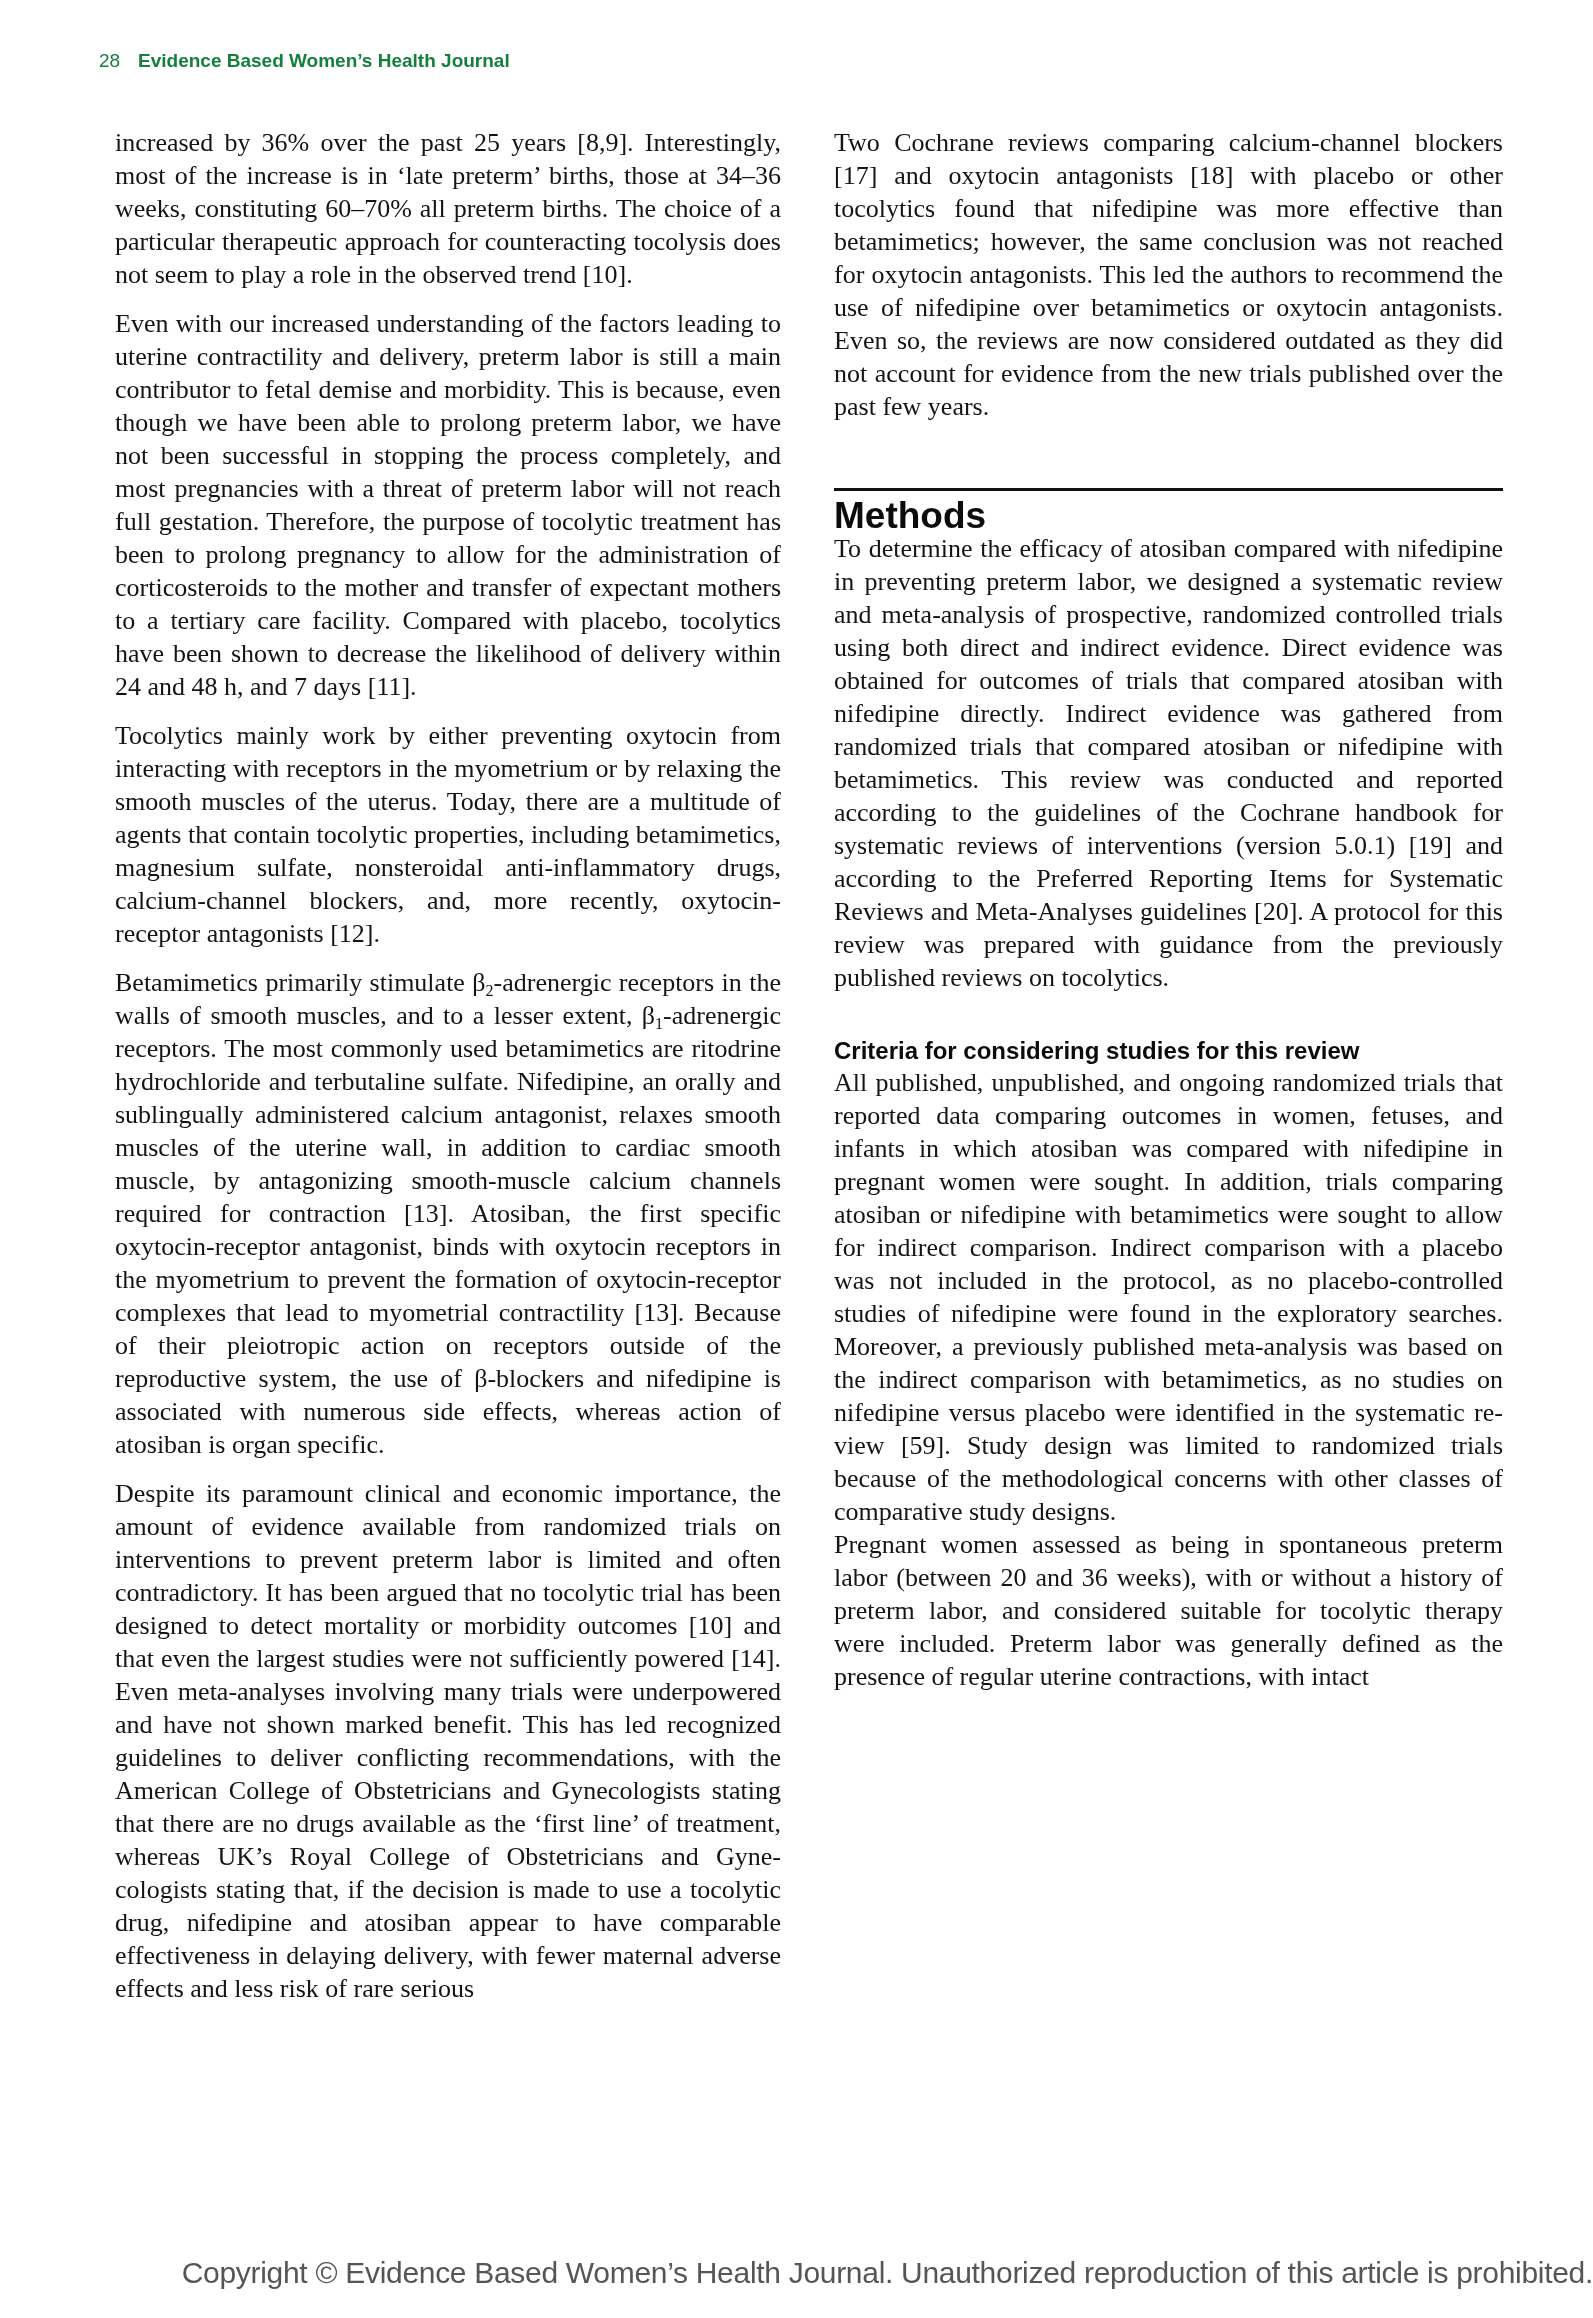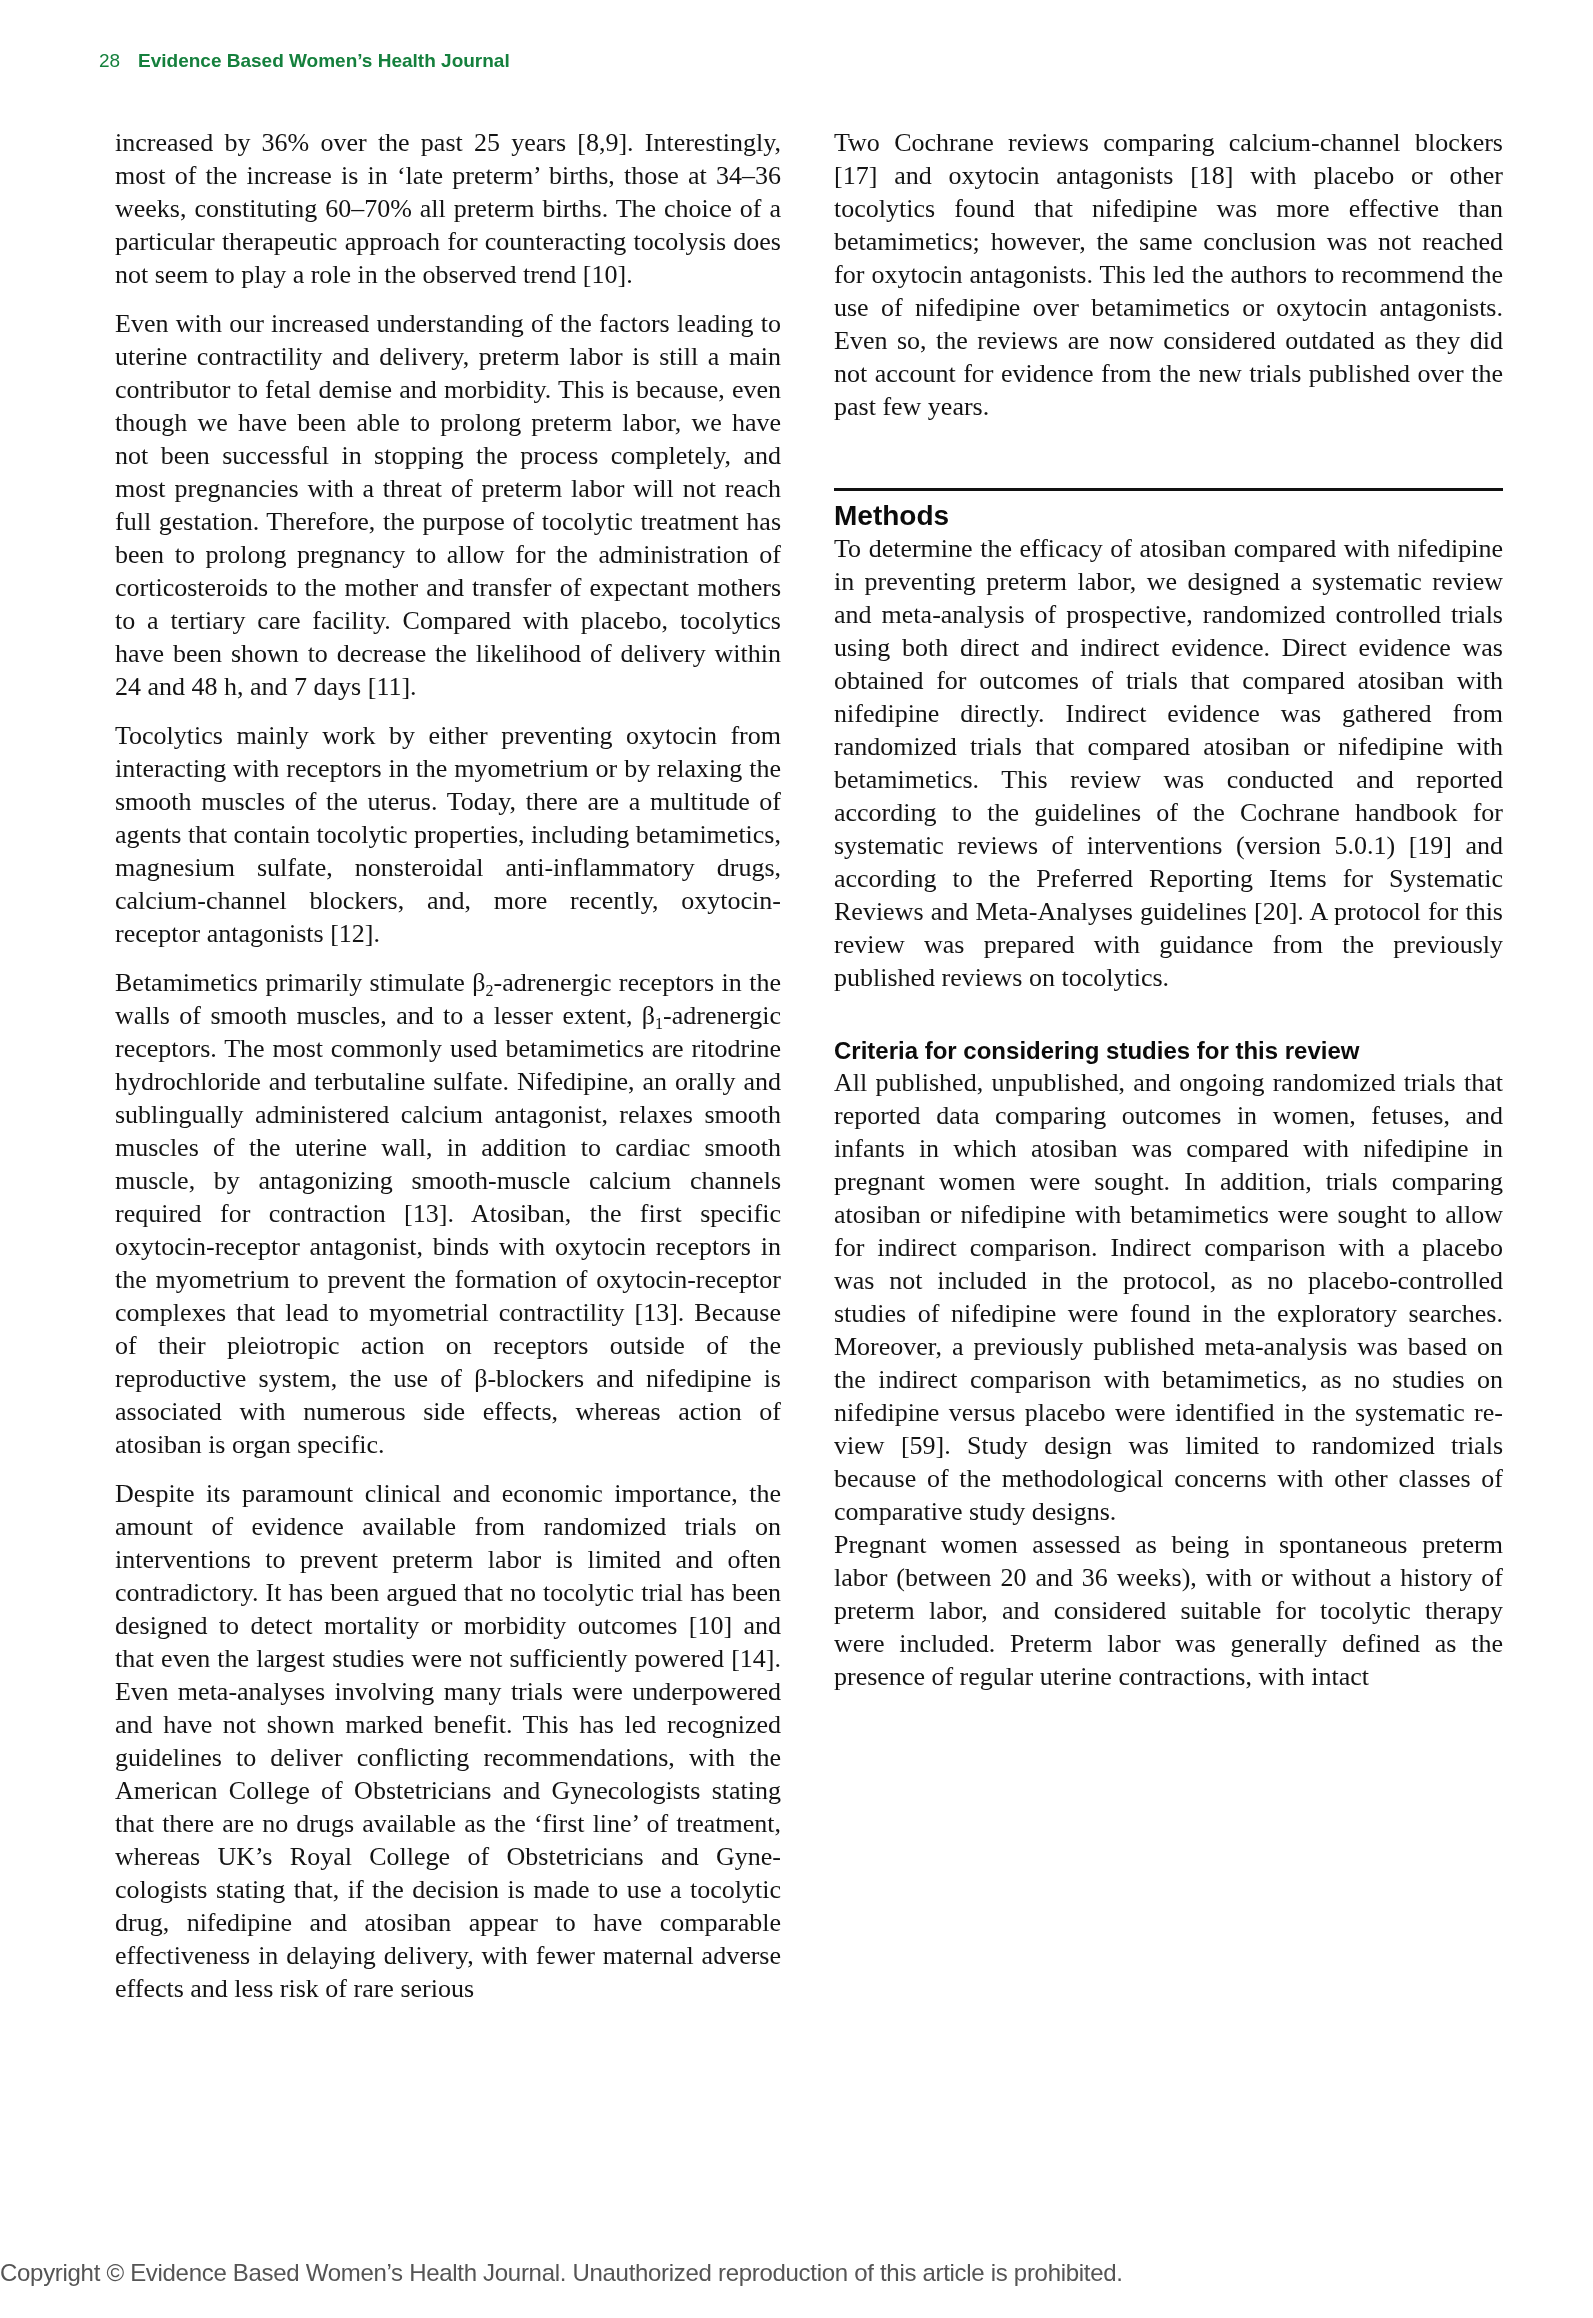--- a/index.html
+++ b/index.html
@@ -61,21 +61,21 @@
     vertical-align: -4.5px;
   }
   .divider {
     height: 2.7px;
     background: #111;
     margin: 65px 0 9px 0;
   }
   .section-head {
     font-family: "Liberation Sans", sans-serif;
     font-weight: bold;
-    font-size: 28px;
+    font-size: 37px;
     line-height: 32px;
     margin: 0;
     color: #0c0c0c;
   }
   .subsection-head {
     font-family: "Liberation Sans", sans-serif;
     font-weight: bold;
     font-size: 24px;
     line-height: 31px;
     margin: 41px 0 0 0;
@@ -90,23 +90,23 @@
     color: #1a1a1a;
   }
   .sub-sub-head.spaced {
     margin-top: 36px;
   }
   .footer {
     position: absolute;
     left: 0;
     width: 1593px;
     top: 2255px;
-    text-align: left;
+    text-align: right;
     font-family: "Liberation Sans", sans-serif;
-    font-size: 24px;
+    font-size: 30px;
     line-height: 36px;
     color: #555555;
     letter-spacing: -0.3px;
     white-space: nowrap;
   }
 </style>
 </head>
 <body>
 
 <div class="running-head">

